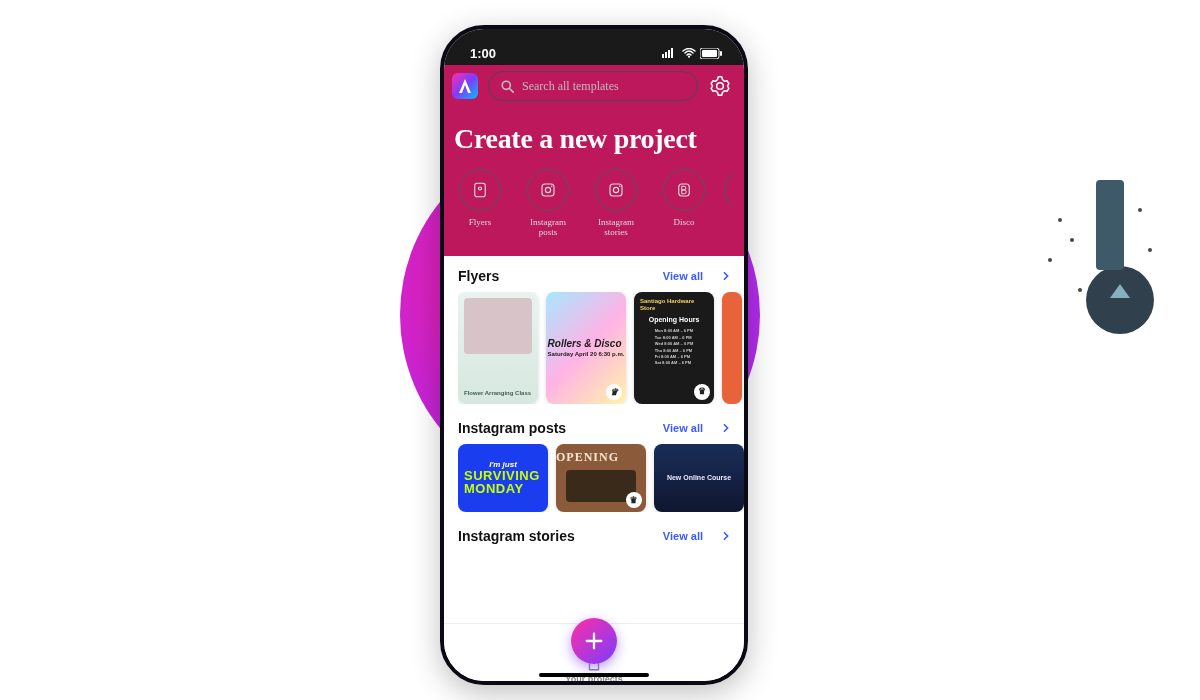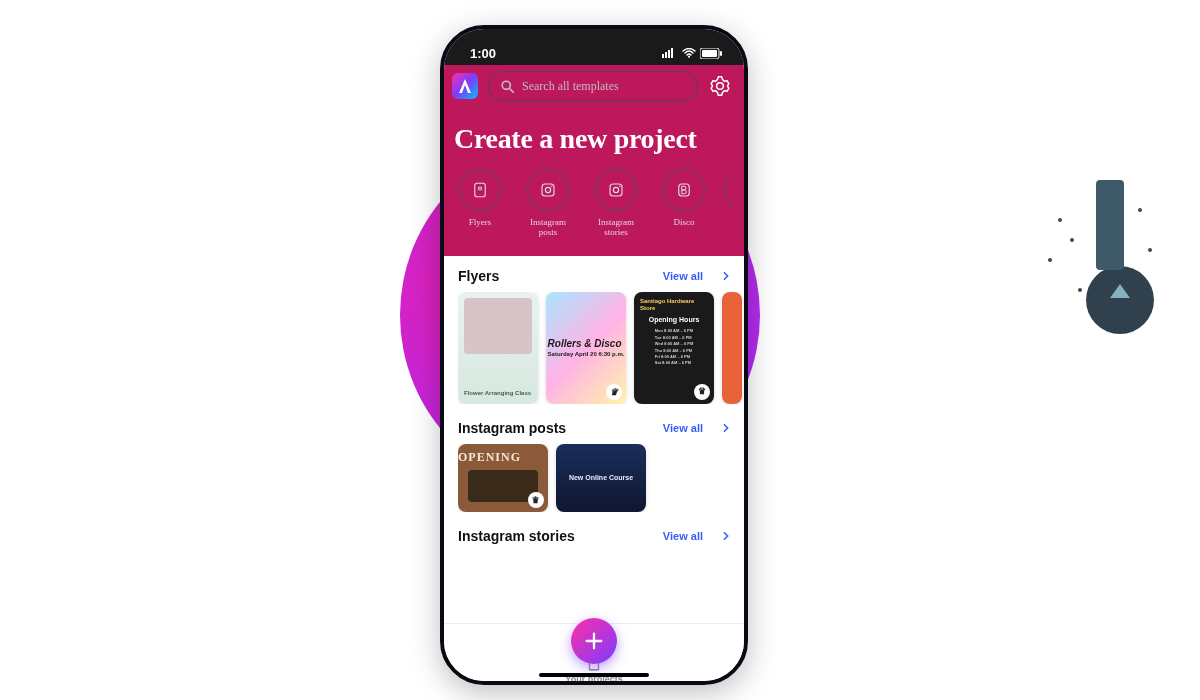--- a/index.html
+++ b/index.html
@@ -315,20 +315,24 @@
         <div class="section-head">
           <div class="section-title">Instagram posts</div>
           <div class="viewall">
             <span>View all</span>
             <svg width="8" height="8" viewBox="0 0 10 10">
                 <path d="M3 1 L7 5 L3 9" stroke="#3a5bff" stroke-width="2" fill="none" stroke-linecap="round"></path>
               </svg>
           </div>
         </div>
         <div class="template-row">
+          <div class="tmpl post p1">
+            <span class="line1">I'm just</span>
+            <span class="line2" style="white-space:normal">SURVIVING MONDAY</span>
+          </div>
           <div class="tmpl post p2">
             <span style="position:absolute; top:6px; left:0; right:0;">OPENING</span>
             <span class="crown-badge">♛</span>
           </div>
           <div class="tmpl post p3">
             <span>New Online Course</span>
           </div>
         </div>
       </div>
 

